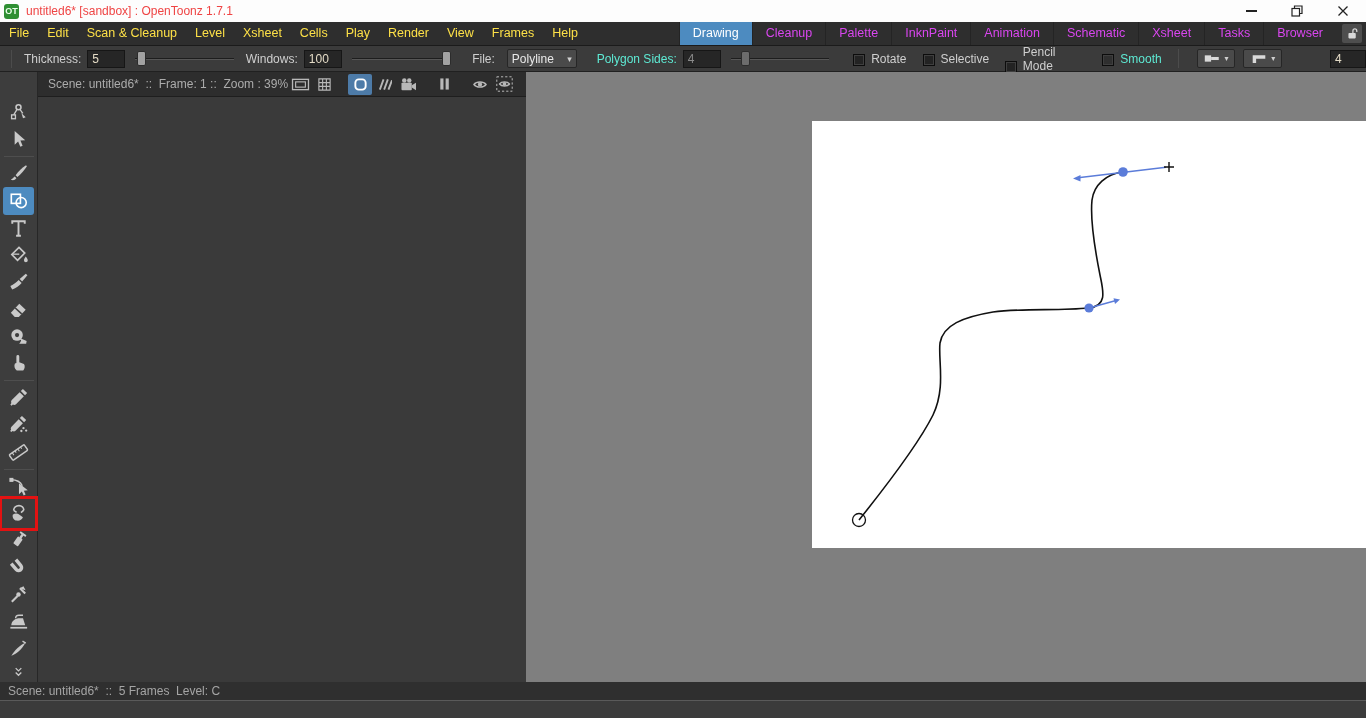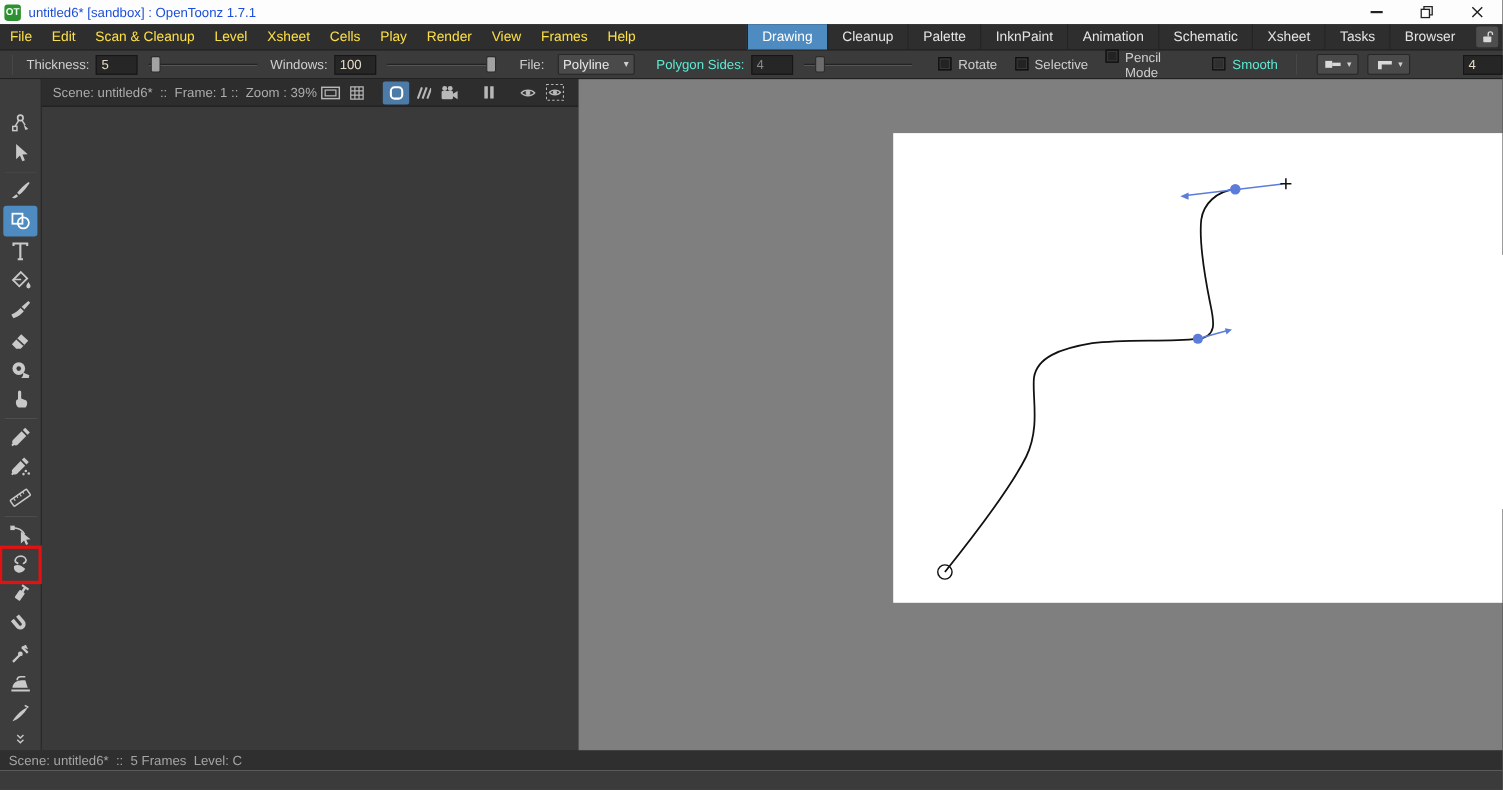--- a/index.html
+++ b/index.html
@@ -3,50 +3,50 @@
 <meta charset="utf-8">
 <style>
   * { margin:0; padding:0; box-sizing:border-box; }
   html,body { width:1366px; height:718px; overflow:hidden; }
   body { font-family:"Liberation Sans","DejaVu Sans",sans-serif; background:#3a3a3a; font-size:12px; }
 
   
   .titlebar { height:22px; background:#fdfdfd; display:flex; align-items:center; color:#111; }
   .app-logo { width:15px; height:15px; margin:0 7px 0 4px; background:#2f8f33; border-radius:3px;
               color:#eaffea; font-size:9px; font-weight:bold; display:flex; align-items:center; justify-content:center; }
-  .win-title { font-size:12px; color:#1d4ed8;text-align:center; }
+  .win-title { font-size:12px; color:#ef4444;text-align:center; }
   .win-btns { margin-left:auto; display:flex; }
   .win-btn { width:46px; height:22px; display:flex; align-items:center; justify-content:center; color:#222; }
   .min-glyph { width:11px; height:2px; background:#222; }
 
   
   .menubar { height:24px; background:#2e2e2e; border-bottom:1px solid #1b1b1b; display:flex; align-items:stretch; }
   .menu-item { padding:0 9px; line-height:23px; color:#fde047; font-size:12.5px; }
   .menu-spacer { flex:1; }
-  .room-tab { padding:0 13px; line-height:23px; color:#e5e5e5; font-size:12.5px; border-left:1px solid #242424; }
+  .room-tab { padding:0 13px; line-height:23px; color:#d946ef; font-size:12.5px; border-left:1px solid #242424; }
   .room-tab.active { background:#4d8bc0; color:#ffffff; }
   .lock-btn { width:20px; height:19px; margin:2px 4px 0 6px; background:#4e4e4e; border-radius:2px;
               display:flex; align-items:center; justify-content:center; color:#d8d8d8; }
 
   
   .optionsbar { height:26px; background:#3b3b3b; border-bottom:1px solid #202020; display:flex; align-items:center; color:#cfcfcf; }
   .grip { width:1px; height:18px; background:#272727; border-right:1px solid #4c4c4c; margin-left:11px; }
   .opt-label { margin:0 6px 0 12px; white-space:nowrap; }
   .opt-label.disabled, .chk-label.disabled { color:#5eead4; }
   .opt-input { width:38px; height:18px; background:#262626; border:1px solid #161616; color:#e4dbc6;
                font-size:12px; padding:0 4px; font-family:inherit; }
   .opt-input:disabled { color:#8a8a8a; }
   .slider { width:102px; height:18px; position:relative; margin-left:10px; }
   .slider .track { position:absolute; left:0; right:0; top:8px; height:2px; background:#1d1d1d; border-bottom:1px solid #565656; }
   .slider .handle { position:absolute; top:1px; width:9px; height:15px; background:#a2a2a2; border:1px solid #2c2c2c; border-radius:2px; }
   .slider.disabled .handle { background:#6c6c6c; }
   .dropdown { width:72px; height:19px; margin-left:6px; background:#4a4a4a; border:1px solid #262626; border-radius:2px;
               display:flex; align-items:center; padding:0 4px; color:#e8e8e8; }
   .dropdown .arrow { margin-left:auto; font-size:9px; color:#cfcfcf; }
-  .chk-group { display:flex; align-items:flex-start; margin-left:16px; }
+  .chk-group { display:flex; align-items:flex-end; margin-left:16px; }
   .checkbox { width:12px; height:12px; background:#232323; border:1px solid #0c0c0c; box-shadow:inset 0 0 0 1px #3f3f3f; }
   .chk-group.disabled .checkbox { background:#2f2f2f; }
   .chk-label { margin-left:6px; }
   .opt-sep { width:1px; height:19px; background:#262626; border-right:1px solid #4c4c4c; margin:0 10px 0 16px; }
   .icon-btn { width:40px; height:19px; background:#4a4a4a; border:1px solid #262626; border-radius:2px; margin-left:8px;
               display:flex; align-items:center; justify-content:center; gap:3px; color:#d9d9d9; }
   .icon-btn .arrow { font-size:8px; color:#cfcfcf; }
 
   
   .main { display:flex; height:610px; }

